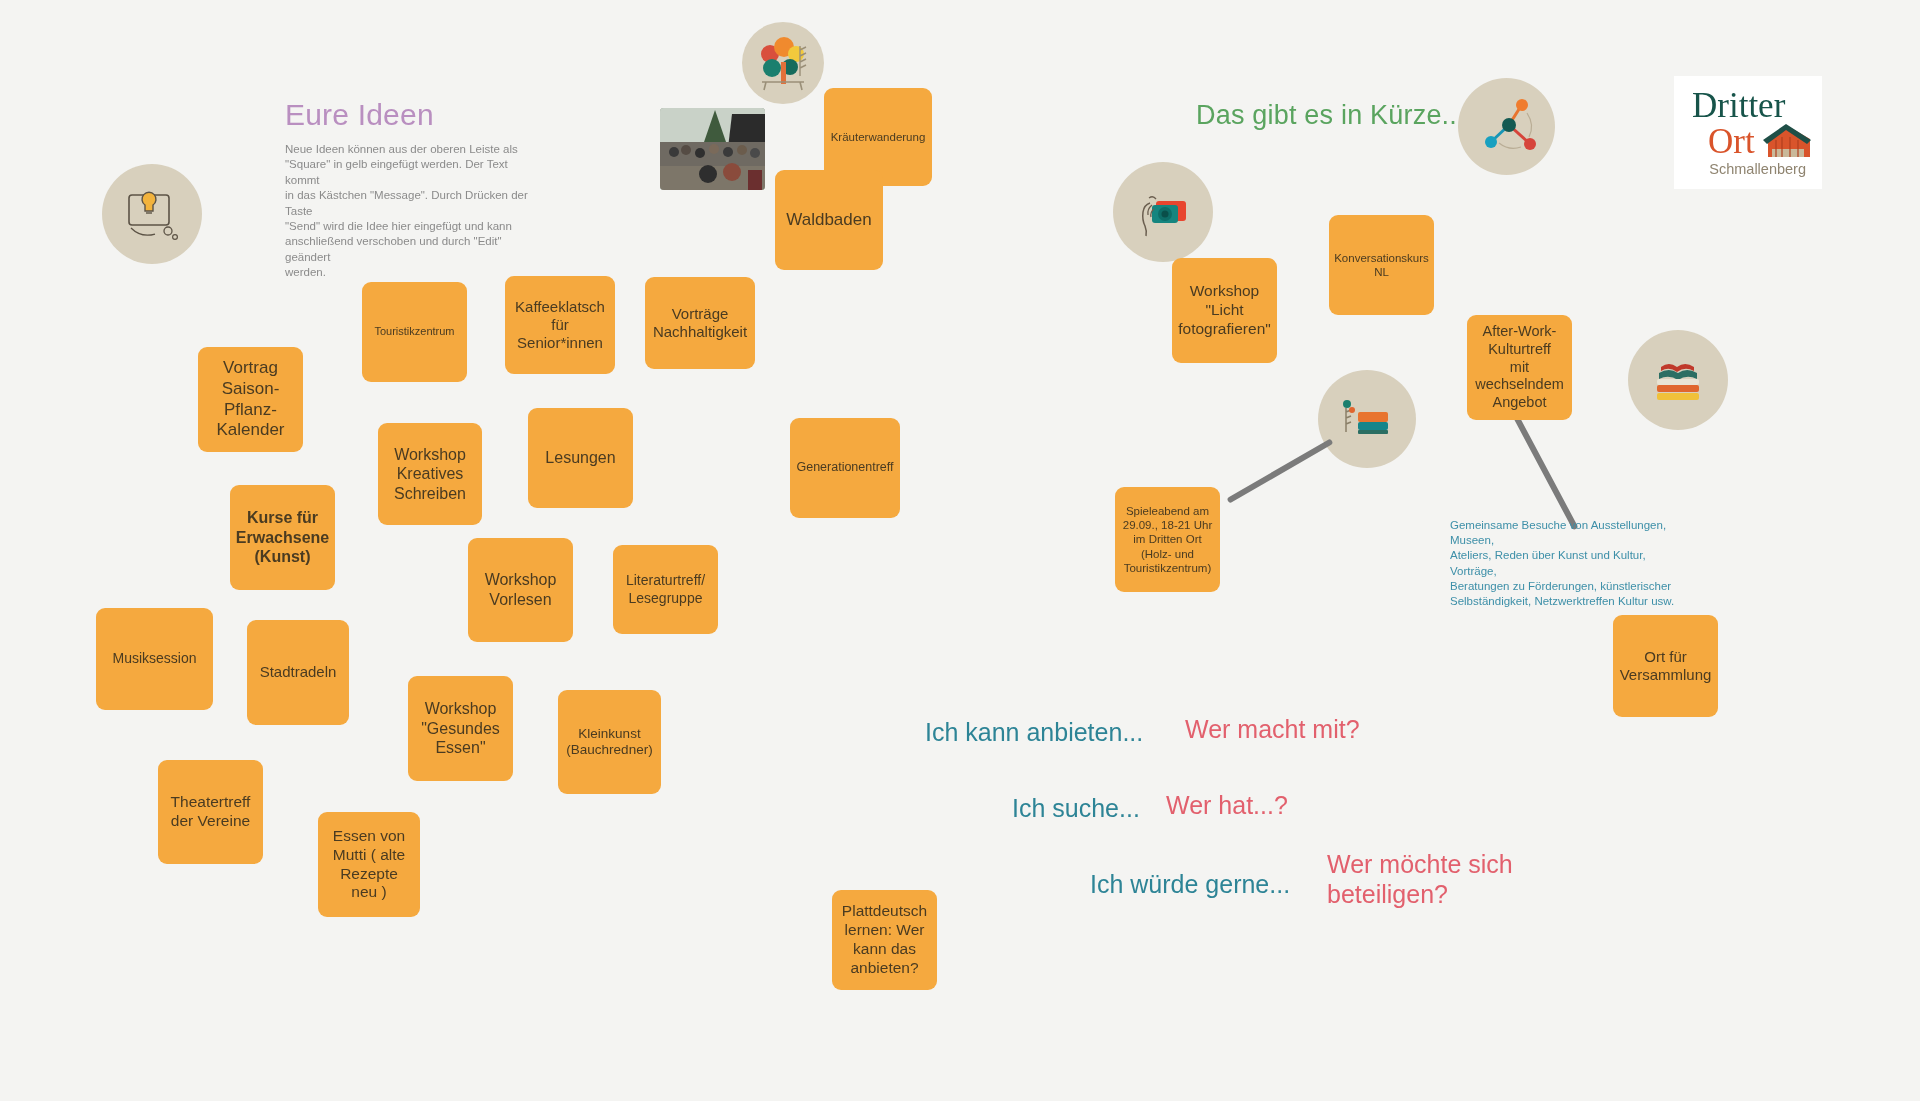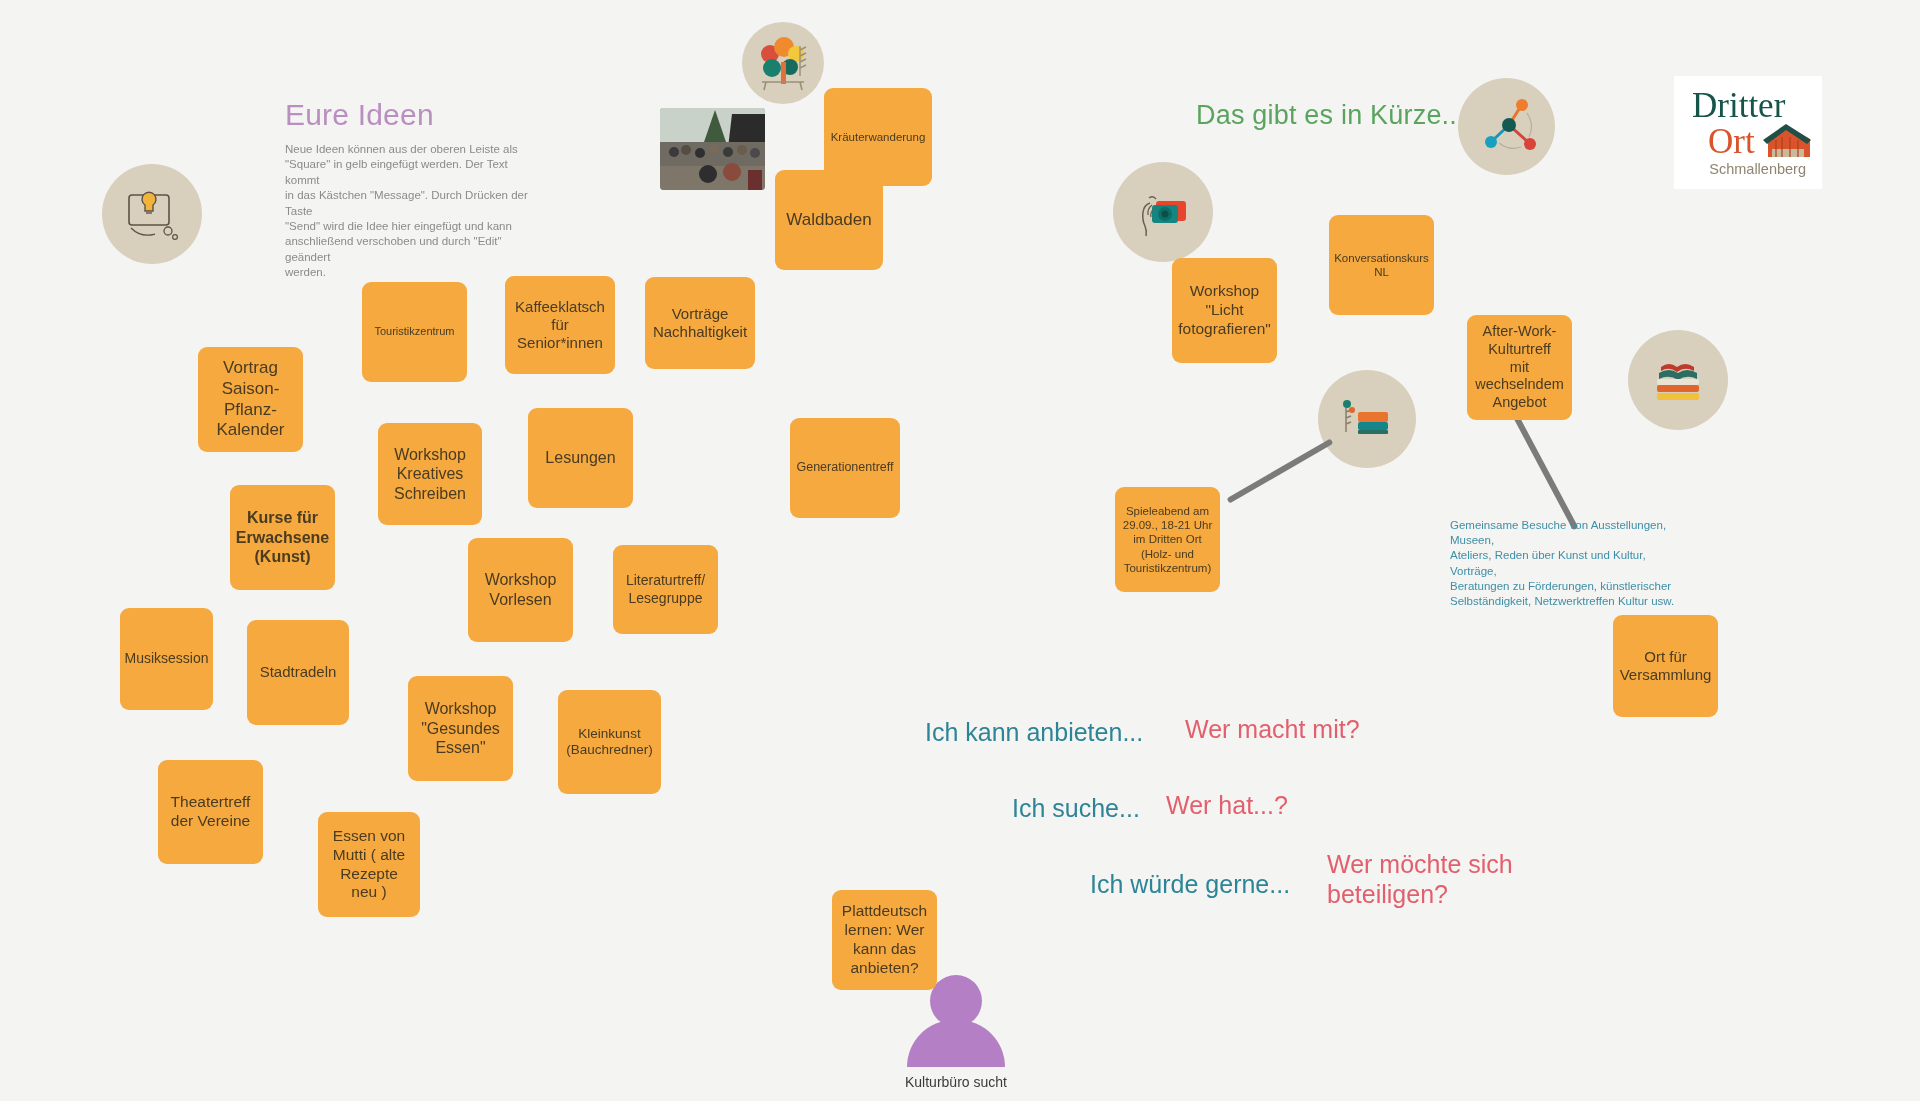--- a/index.html
+++ b/index.html
@@ -264,25 +264,20 @@
         <rect x="12" y="26" width="32" height="8" fill="#c9b99a"></rect>
         <line x1="16" y1="17" x2="16" y2="34" stroke="#b03f1e" stroke-width="1.2"></line>
         <line x1="22" y1="14" x2="22" y2="34" stroke="#b03f1e" stroke-width="1.2"></line>
         <line x1="30" y1="14" x2="30" y2="34" stroke="#b03f1e" stroke-width="1.2"></line>
         <line x1="38" y1="17" x2="38" y2="34" stroke="#b03f1e" stroke-width="1.2"></line>
       </svg>
     </div>
     <div class="logo-row3">Schmallenberg</div>
   </div>
 
-  <div class="avatar-wrap" style="left:905px; top:975px;">
-    <div class="avatar-head"></div>
-    <div class="avatar-body"></div>
-    <div class="avatar-label">Kulturbüro sucht</div>
-  </div>
 
   <div id="dyn">
       <div class="node card" style="left: 362px; top: 282px; width: 105px; height: 100px; font-size: 11px;">Touristikzentrum</div>
       <div class="node card" style="left: 505px; top: 276px; width: 110px; height: 98px; font-size: 15px;">Kaffeeklatsch
 für
 Senior*innen</div>
       <div class="node card" style="left: 645px; top: 277px; width: 110px; height: 92px; font-size: 15px;">Vorträge
 Nachhaltigkeit</div>
       <div class="node card" style="left: 198px; top: 347px; width: 105px; height: 105px; font-size: 17px;">Vortrag
 Saison-
@@ -293,21 +288,21 @@
 Schreiben</div>
       <div class="node card" style="left: 528px; top: 408px; width: 105px; height: 100px; font-size: 16px;">Lesungen</div>
       <div class="node card" style="left: 790px; top: 418px; width: 110px; height: 100px; font-size: 12.5px;">Generationentreff</div>
       <div class="node card" style="left: 230px; top: 485px; width: 105px; height: 105px; font-size: 16px; font-weight: bold;">Kurse für
 Erwachsene
 (Kunst)</div>
       <div class="node card" style="left: 468px; top: 538px; width: 105px; height: 104px; font-size: 16px;">Workshop
 Vorlesen</div>
       <div class="node card" style="left: 613px; top: 545px; width: 105px; height: 89px; font-size: 14px;">Literaturtreff/
 Lesegruppe</div>
-      <div class="node card" style="left: 120px; top: 608px; width: 93px; height: 102px; font-size: 14px;">Musiksession</div>
+      <div class="node card" style="left: 96px; top: 608px; width: 117px; height: 102px; font-size: 14px;">Musiksession</div>
       <div class="node card" style="left: 247px; top: 620px; width: 102px; height: 105px; font-size: 15px;">Stadtradeln</div>
       <div class="node card" style="left: 408px; top: 676px; width: 105px; height: 105px; font-size: 16px;">Workshop
 "Gesundes
 Essen"</div>
       <div class="node card" style="left: 558px; top: 690px; width: 103px; height: 104px; font-size: 13.5px;">Kleinkunst
 (Bauchredner)</div>
       <div class="node card" style="left: 158px; top: 760px; width: 105px; height: 104px; font-size: 15.5px;">Theatertreff
 der Vereine</div>
       <div class="node card" style="left: 318px; top: 812px; width: 102px; height: 105px; font-size: 15.5px;">Essen von
 Mutti ( alte

